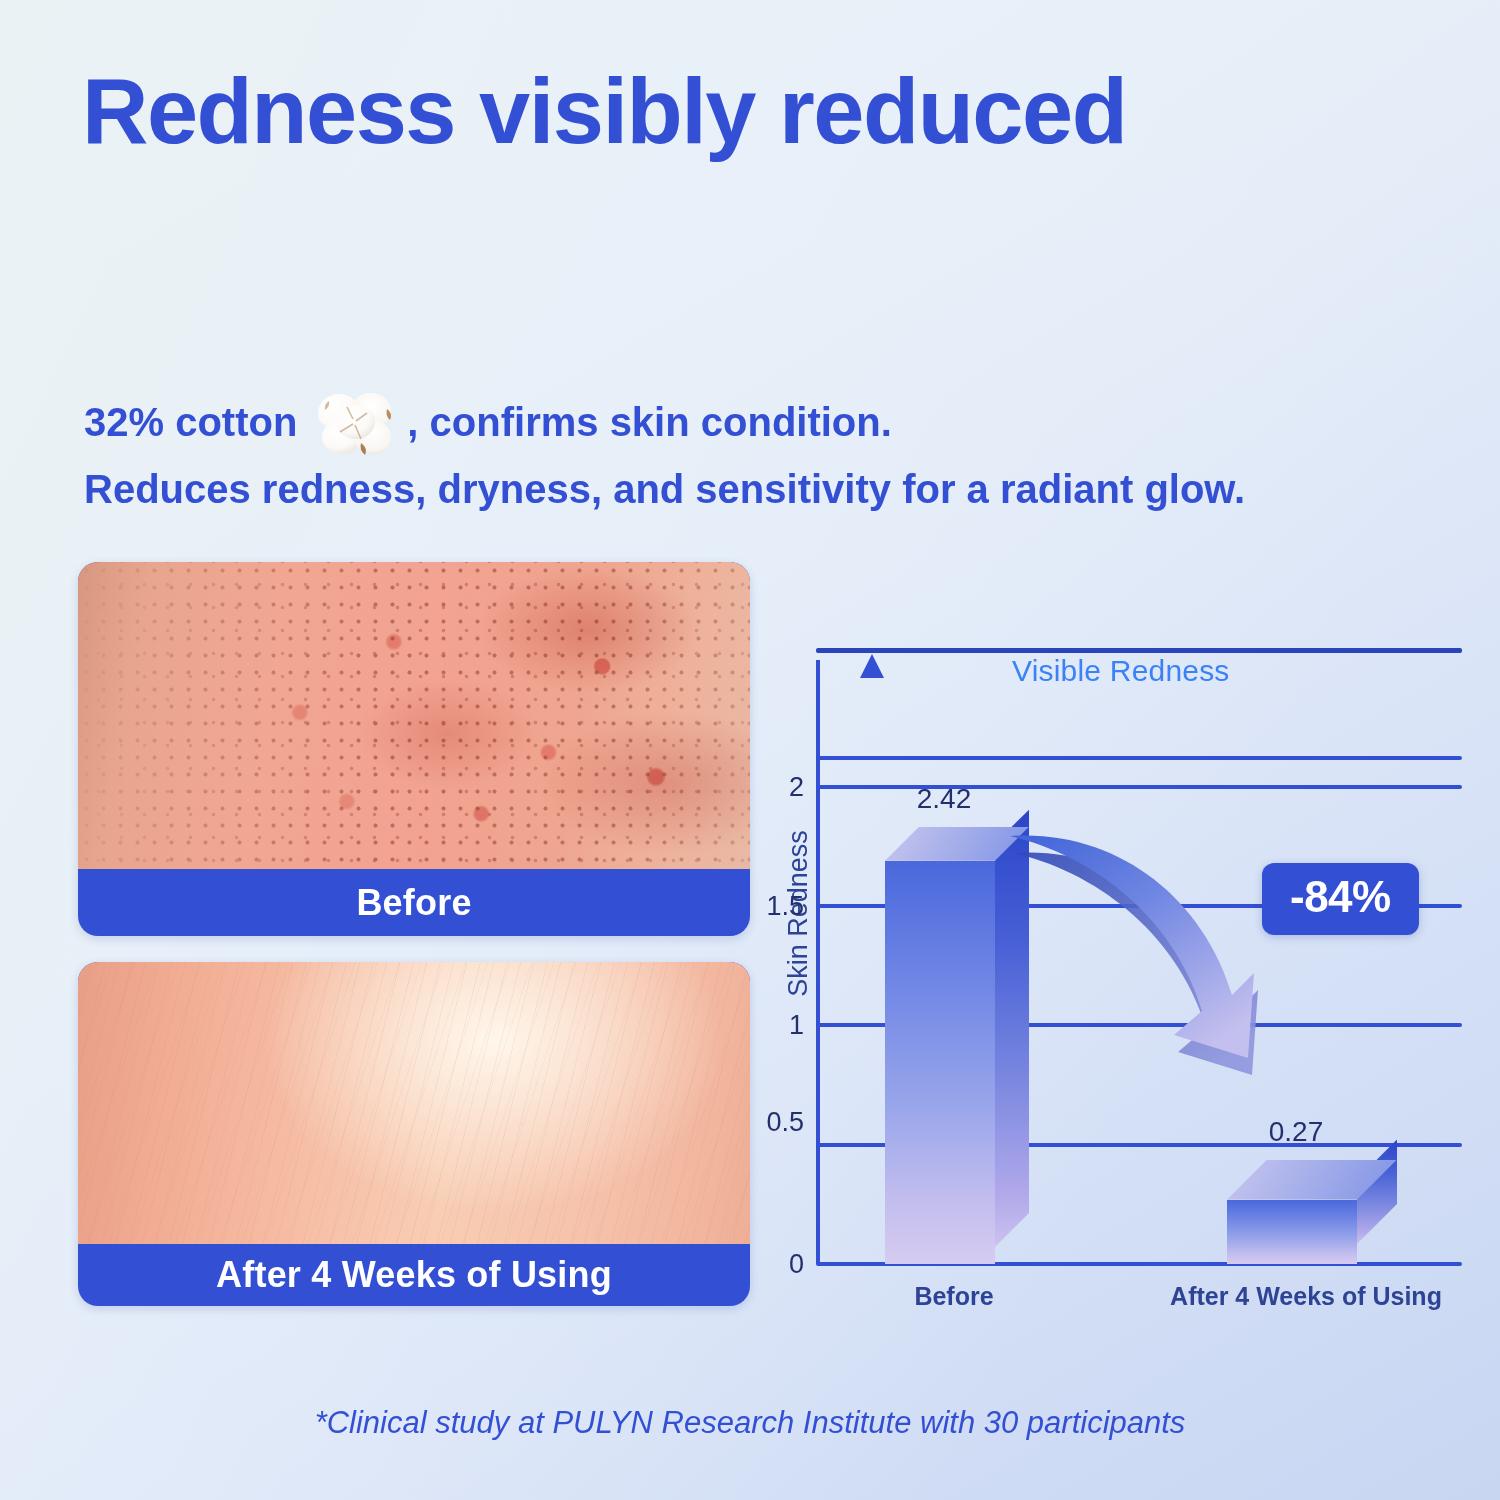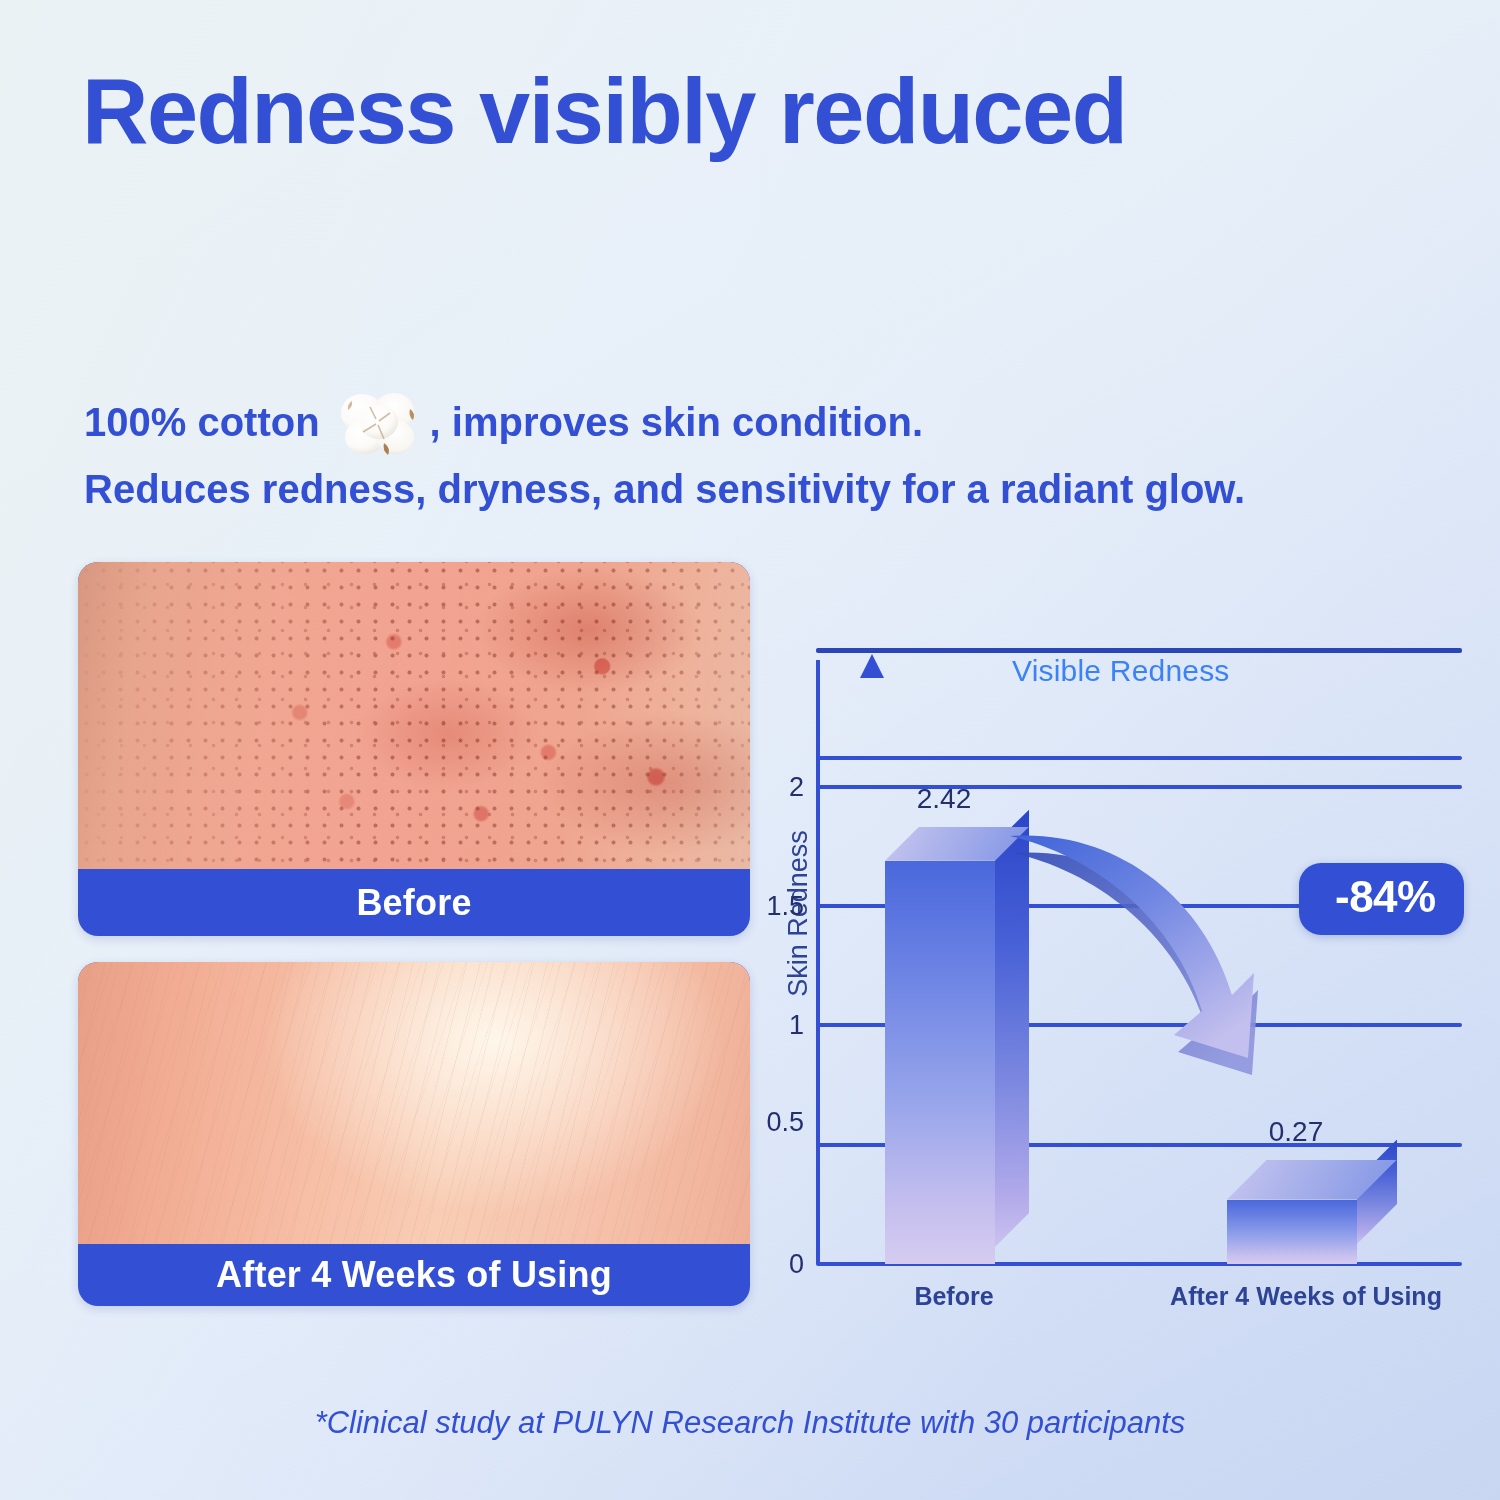--- a/index.html
+++ b/index.html
@@ -136,44 +136,44 @@
     transform:translateX(-50%);
   }
   .bar{ position:absolute; }
   .bar .front{ position:absolute; left:0; bottom:0; }
   .bar .side{ position:absolute; bottom:0; }
   .bar .top{ position:absolute; }
   .vallabel{
     position:absolute; font-size:28px; color:#23306e; white-space:nowrap; transform:translateX(-50%);
   }
   .pct-badge{
-    position:absolute; background:#3350d4; color:#fff; border-radius:22px;
-    font-weight:700; font-size:44px; padding:12px 28px 16px 36px; letter-spacing:-0.5px;
-    line-height:1; z-index:6; box-shadow:0 2px 8px rgba(40,62,150,0.25);margin-left:37px;
+    position:absolute; background:#3350d4; color:#fff; border-radius:12px;
+    font-weight:700; font-size:44px; padding:12px 28px 16px 28px; letter-spacing:-0.5px;
+    line-height:1; z-index:6; box-shadow:0 2px 8px rgba(40,62,150,0.25);
   }
 
   
   .footnote{
     position:absolute; left:0; right:0; top:1398px; text-align:center;
     color:#3350d4; font-style:italic; font-size:31px; line-height:1.62;
     font-family:"Liberation Sans", sans-serif;
   }
 </style>
 </head>
 <body>
 
 <div class="bg-tint"></div>
 
 <div class="headline">
   <span class="hl-line">Redness visibly reduced</span>
 </div>
 
 <div class="sub">
   <div class="sub-row">
-    <span>100% cotton</span>
+    <span>32% cotton</span>
     <span class="cotton-icon">
       <svg width="96" height="74" viewBox="0 0 96 74">
         <defs>
           <radialGradient id="cg1" cx="0.38" cy="0.32" r="0.78">
             <stop offset="0%" stop-color="#ffffff"></stop>
               <stop offset="62%" stop-color="#fbfaf7"></stop>
               <stop offset="100%" stop-color="#e7e3da"></stop>
           </radialGradient>
           <radialGradient id="cg2" cx="0.5" cy="0.35" r="0.8">
             <stop offset="0%" stop-color="#ffffff"></stop>
@@ -185,21 +185,21 @@
         <ellipse cx="62" cy="26" rx="20" ry="18" fill="url(#cg2)"></ellipse>
         <ellipse cx="33" cy="52" rx="20" ry="17" fill="url(#cg1)"></ellipse>
         <ellipse cx="63" cy="52" rx="19" ry="17" fill="url(#cg2)"></ellipse>
         <ellipse cx="47" cy="37" rx="19" ry="17" fill="url(#cg1)"></ellipse>
         <path d="M44 34 L38 22 M47 36 L58 28 M46 40 L52 54 M44 39 L31 47" stroke="#b99a76" stroke-width="1.6" fill="none" opacity="0.65"></path>
         <path d="M78 24 q6 4 3 11 q-5 -4 -3 -11z" fill="#a9733c" opacity="0.8"></path>
         <path d="M52 58 q7 5 4 12 q-6 -5 -4 -12z" fill="#9c6a35" opacity="0.85"></path>
         <path d="M20 16 q-5 3 -4 9 q5 -3 4 -9z" fill="#b08350" opacity="0.55"></path>
       </svg>
     </span>
-    <span>, improves skin condition.</span>
+    <span>, confirms skin condition.</span>
   </div>
   <div class="sub-row">Reduces redness, dryness, and sensitivity for a radiant glow.</div>
 </div>
 
 <div class="card" id="card-before">
   <div class="photo">
     <div class="skin-before"></div>
     <div class="pores"></div>
     <div class="blotch"></div>
   </div>

